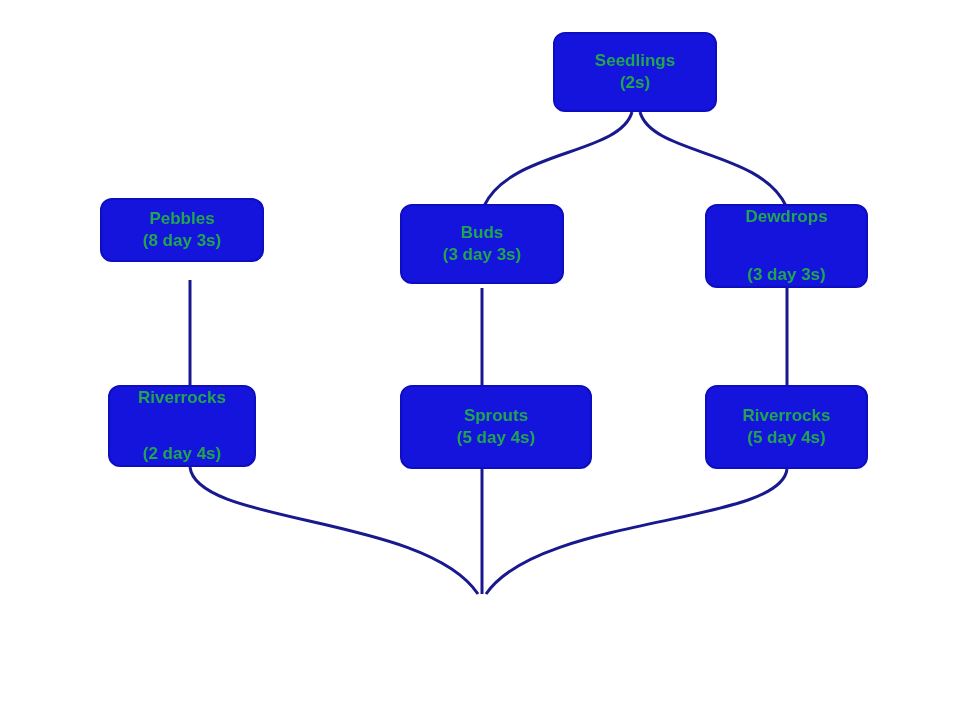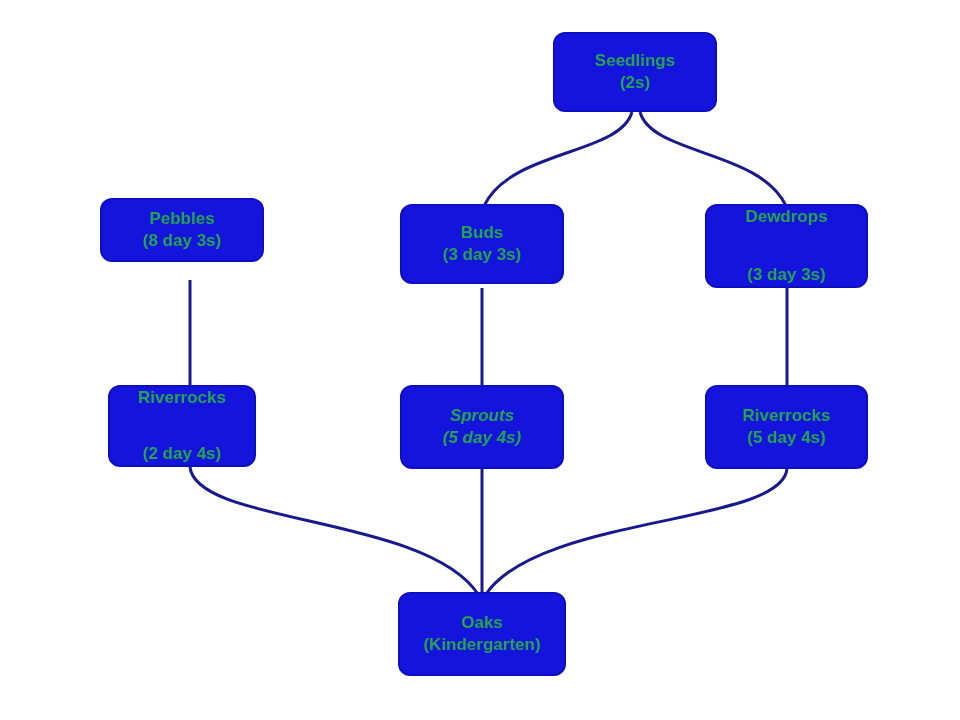--- a/index.html
+++ b/index.html
@@ -42,21 +42,21 @@
     font-weight: bold;
     font-size: 17px;
     line-height: 22px;
   }
   .node span { display: block; }
   #n-seedlings  { left: 553px; top:  32px; width: 164px; height: 80px; }
   #n-pebbles    { left: 100px; top: 198px; width: 164px; height: 64px; }
   #n-buds       { left: 400px; top: 204px; width: 164px; height: 80px; }
   #n-dewdrops   { left: 705px; top: 204px; width: 163px; height: 84px; justify-content: space-between; }
   #n-riverrocks { left: 108px; top: 385px; width: 148px; height: 82px; justify-content: space-between; }
-  #n-sprouts    { left: 400px; top: 385px; width: 164px; height: 84px; font-style: italic; }
+  #n-sprouts    { left: 400px; top: 385px; width: 192px; height: 84px; }
   #n-raindrops  { left: 705px; top: 385px; width: 163px; height: 84px; }
   #n-oaks       { left: 398px; top: 592px; width: 168px; height: 84px; }
 </style>
 </head>
 <body>
 
 <div id="canvas">
 
   <svg id="edge-layer" viewBox="0 0 960 720" xmlns="http://www.w3.org/2000/svg">
     <path d="M632,112 C620,155 510,150 484,206"></path>
@@ -97,18 +97,14 @@
   <div class="node" id="n-sprouts">
     <span>Sprouts</span>
     <span>(5 day 4s)</span>
   </div>
 
   <div class="node" id="n-raindrops">
     <span>Riverrocks</span>
     <span>(5 day 4s)</span>
   </div>
 
-  <div class="node" id="n-oaks">
-    <span>Oaks</span>
-    <span>(Kindergarten)</span>
-  </div>
 
 </div>
 
 </body></html>

